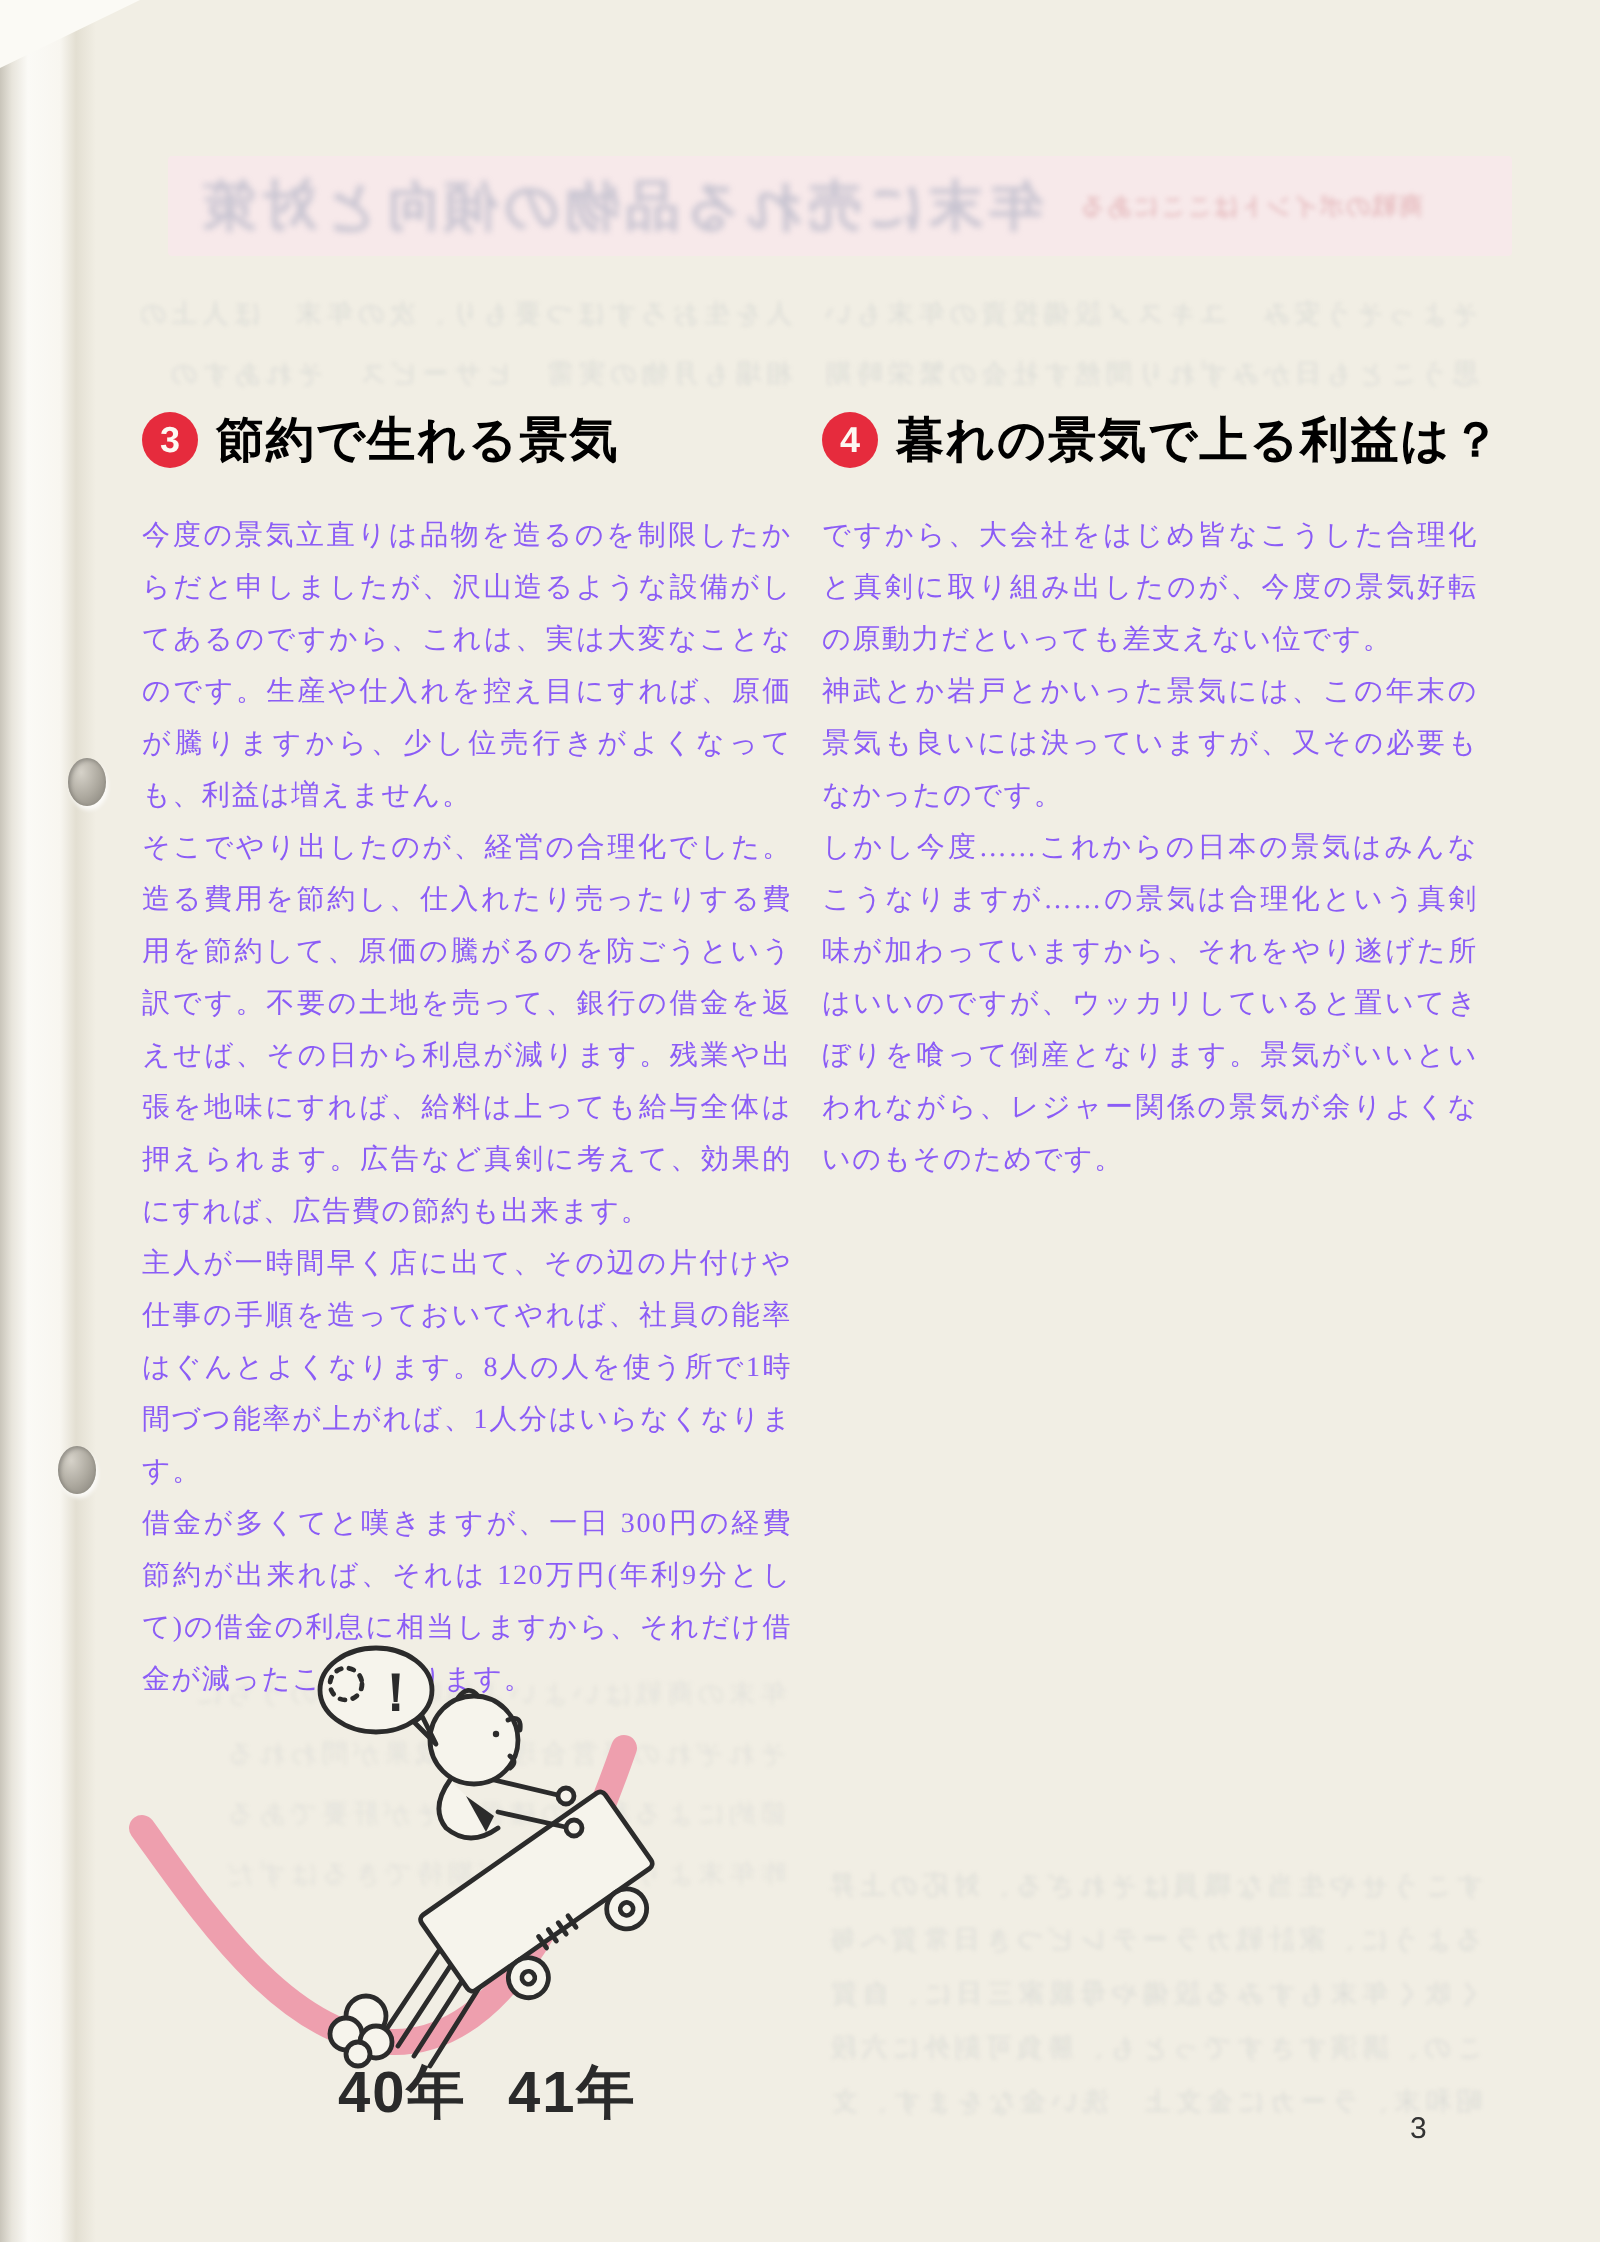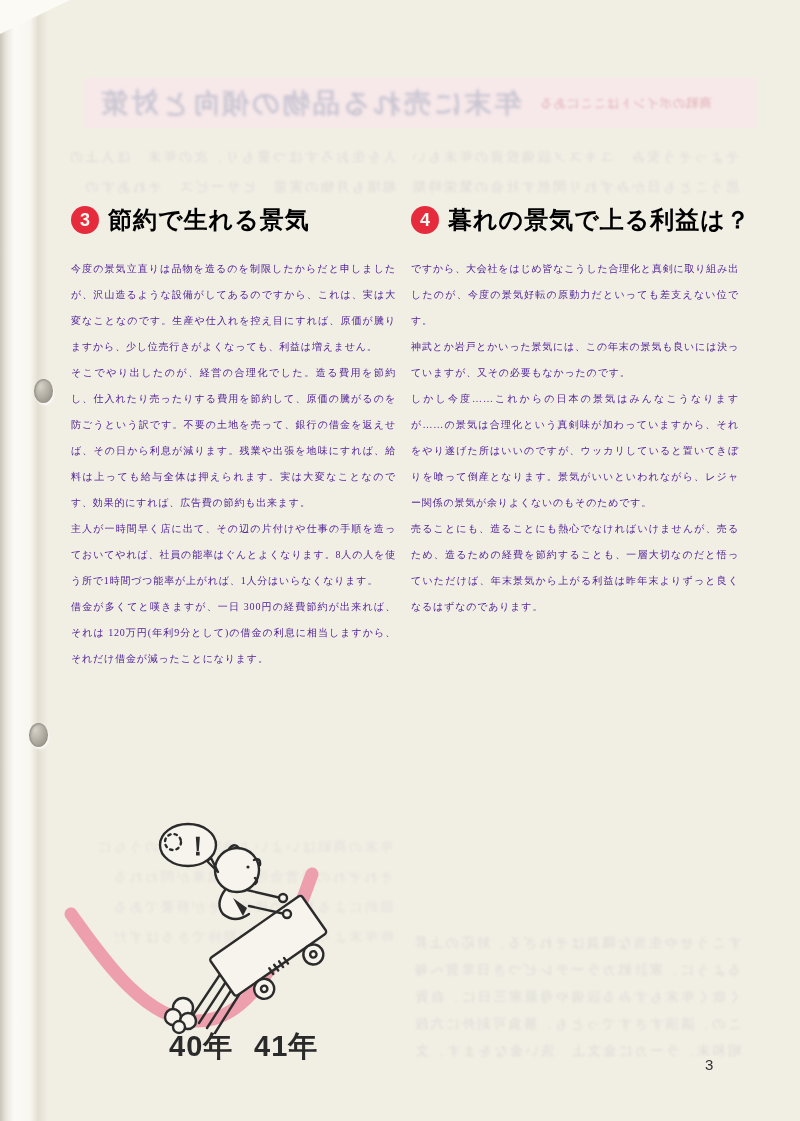--- a/index.html
+++ b/index.html
@@ -59,22 +59,22 @@
     font-family:"Liberation Sans", sans-serif;
   }
   .badge{
     width:28px;height:28px;border-radius:50%;background:#e62b3d;flex:0 0 28px;
     color:#fdf8f2;font-weight:bold;font-size:18px;line-height:28px;text-align:center;
   }
   .section-title{
     font-weight:bold;font-size:24px;color:#000000;letter-spacing:1px;white-space:nowrap;
   }
   .body-text p{
-    margin:0;font-size:10px;line-height:26px;letter-spacing:0.8px;
-    color:#4c1d95;text-align:justify;text-align-last:left;
+    margin:0;font-size:14px;line-height:26px;letter-spacing:0.8px;
+    color:#8b5cf6;text-align:justify;text-align-last:left;
   }
 
   
   .illustration{position:absolute;left:55px;top:812px;width:330px;height:265px;z-index:2;}
   .page-number{
     position:absolute;left:705px;top:1056px;z-index:2;
     font-family:"Liberation Sans", sans-serif;font-size:15px;color:#333;
   }
 </style>
 </head>
@@ -104,36 +104,35 @@
 <div class="bleed-line bleed-dim" style="left:68px;top:898px;width:325px;">節約による利益の確保こそが肝要である</div>
 <div class="bleed-line bleed-dim" style="left:68px;top:928px;width:325px;">昨年末より良い利益が期待できるはずだ</div>
 
 <div class="col col-left">
   <div class="section-header">
     <span class="badge">3</span>
     <span class="section-title">節約で生れる景気</span>
   </div>
   <div class="body-text">
     <p>今度の景気立直りは品物を造るのを制限したからだと申しましたが、沢山造るような設備がしてあるのですから、これは、実は大変なことなのです。生産や仕入れを控え目にすれば、原価が騰りますから、少し位売行きがよくなっても、利益は増えません。</p>
-    <p>そこでやり出したのが、経営の合理化でした。造る費用を節約し、仕入れたり売ったりする費用を節約して、原価の騰がるのを防ごうという訳です。不要の土地を売って、銀行の借金を返えせば、その日から利息が減ります。残業や出張を地味にすれば、給料は上っても給与全体は押えられます。実は大変なことなのです、効果的にすれば、広告費の節約も出来ます。</p>
+    <p>そこでやり出したのが、経営の合理化でした。造る費用を節約し、仕入れたり売ったりする費用を節約して、原価の騰がるのを防ごうという訳です。不要の土地を売って、銀行の借金を返えせば、その日から利息が減ります。残業や出張を地味にすれば、給料は上っても給与全体は押えられます。広告など真剣に考えて、効果的にすれば、広告費の節約も出来ます。</p>
     <p>主人が一時間早く店に出て、その辺の片付けや仕事の手順を造っておいてやれば、社員の能率はぐんとよくなります。8人の人を使う所で1時間づつ能率が上がれば、1人分はいらなくなります。</p>
     <p>借金が多くてと嘆きますが、一日 300円の経費節約が出来れば、それは 120万円(年利9分として)の借金の利息に相当しますから、それだけ借金が減ったことになります。</p>
   </div>
 </div>
 
 <div class="col col-right">
   <div class="section-header">
     <span class="badge">4</span>
     <span class="section-title">暮れの景気で上る利益は？</span>
   </div>
   <div class="body-text">
     <p>ですから、大会社をはじめ皆なこうした合理化と真剣に取り組み出したのが、今度の景気好転の原動力だといっても差支えない位です。</p>
     <p>神武とか岩戸とかいった景気には、この年末の景気も良いには決っていますが、又その必要もなかったのです。</p>
     <p>しかし今度……これからの日本の景気はみんなこうなりますが……の景気は合理化という真剣味が加わっていますから、それをやり遂げた所はいいのですが、ウッカリしていると置いてきぼりを喰って倒産となります。景気がいいといわれながら、レジャー関係の景気が余りよくないのもそのためです。</p>
-    <p>売ることにも、造ることにも熱心でなければいけませんが、売るため、造るための経費を節約することも、一層大切なのだと悟っていただけば、年末景気から上がる利益は昨年末よりずっと良くなるはずなのであります。</p>
   </div>
 </div>
 
 <div class="illustration">
   <svg width="330" height="265" viewBox="0 0 330 265">
 
     <path d="M 16 102 C 45 142, 88 208, 141 209 C 192 210, 226 150, 257 62" fill="none" stroke="#ee9fae" stroke-width="13" stroke-linecap="round"></path>
     <g stroke="#2b2b2b" stroke-width="2.4" fill="none" stroke-linecap="round" stroke-linejoin="round">
 
       <g>

